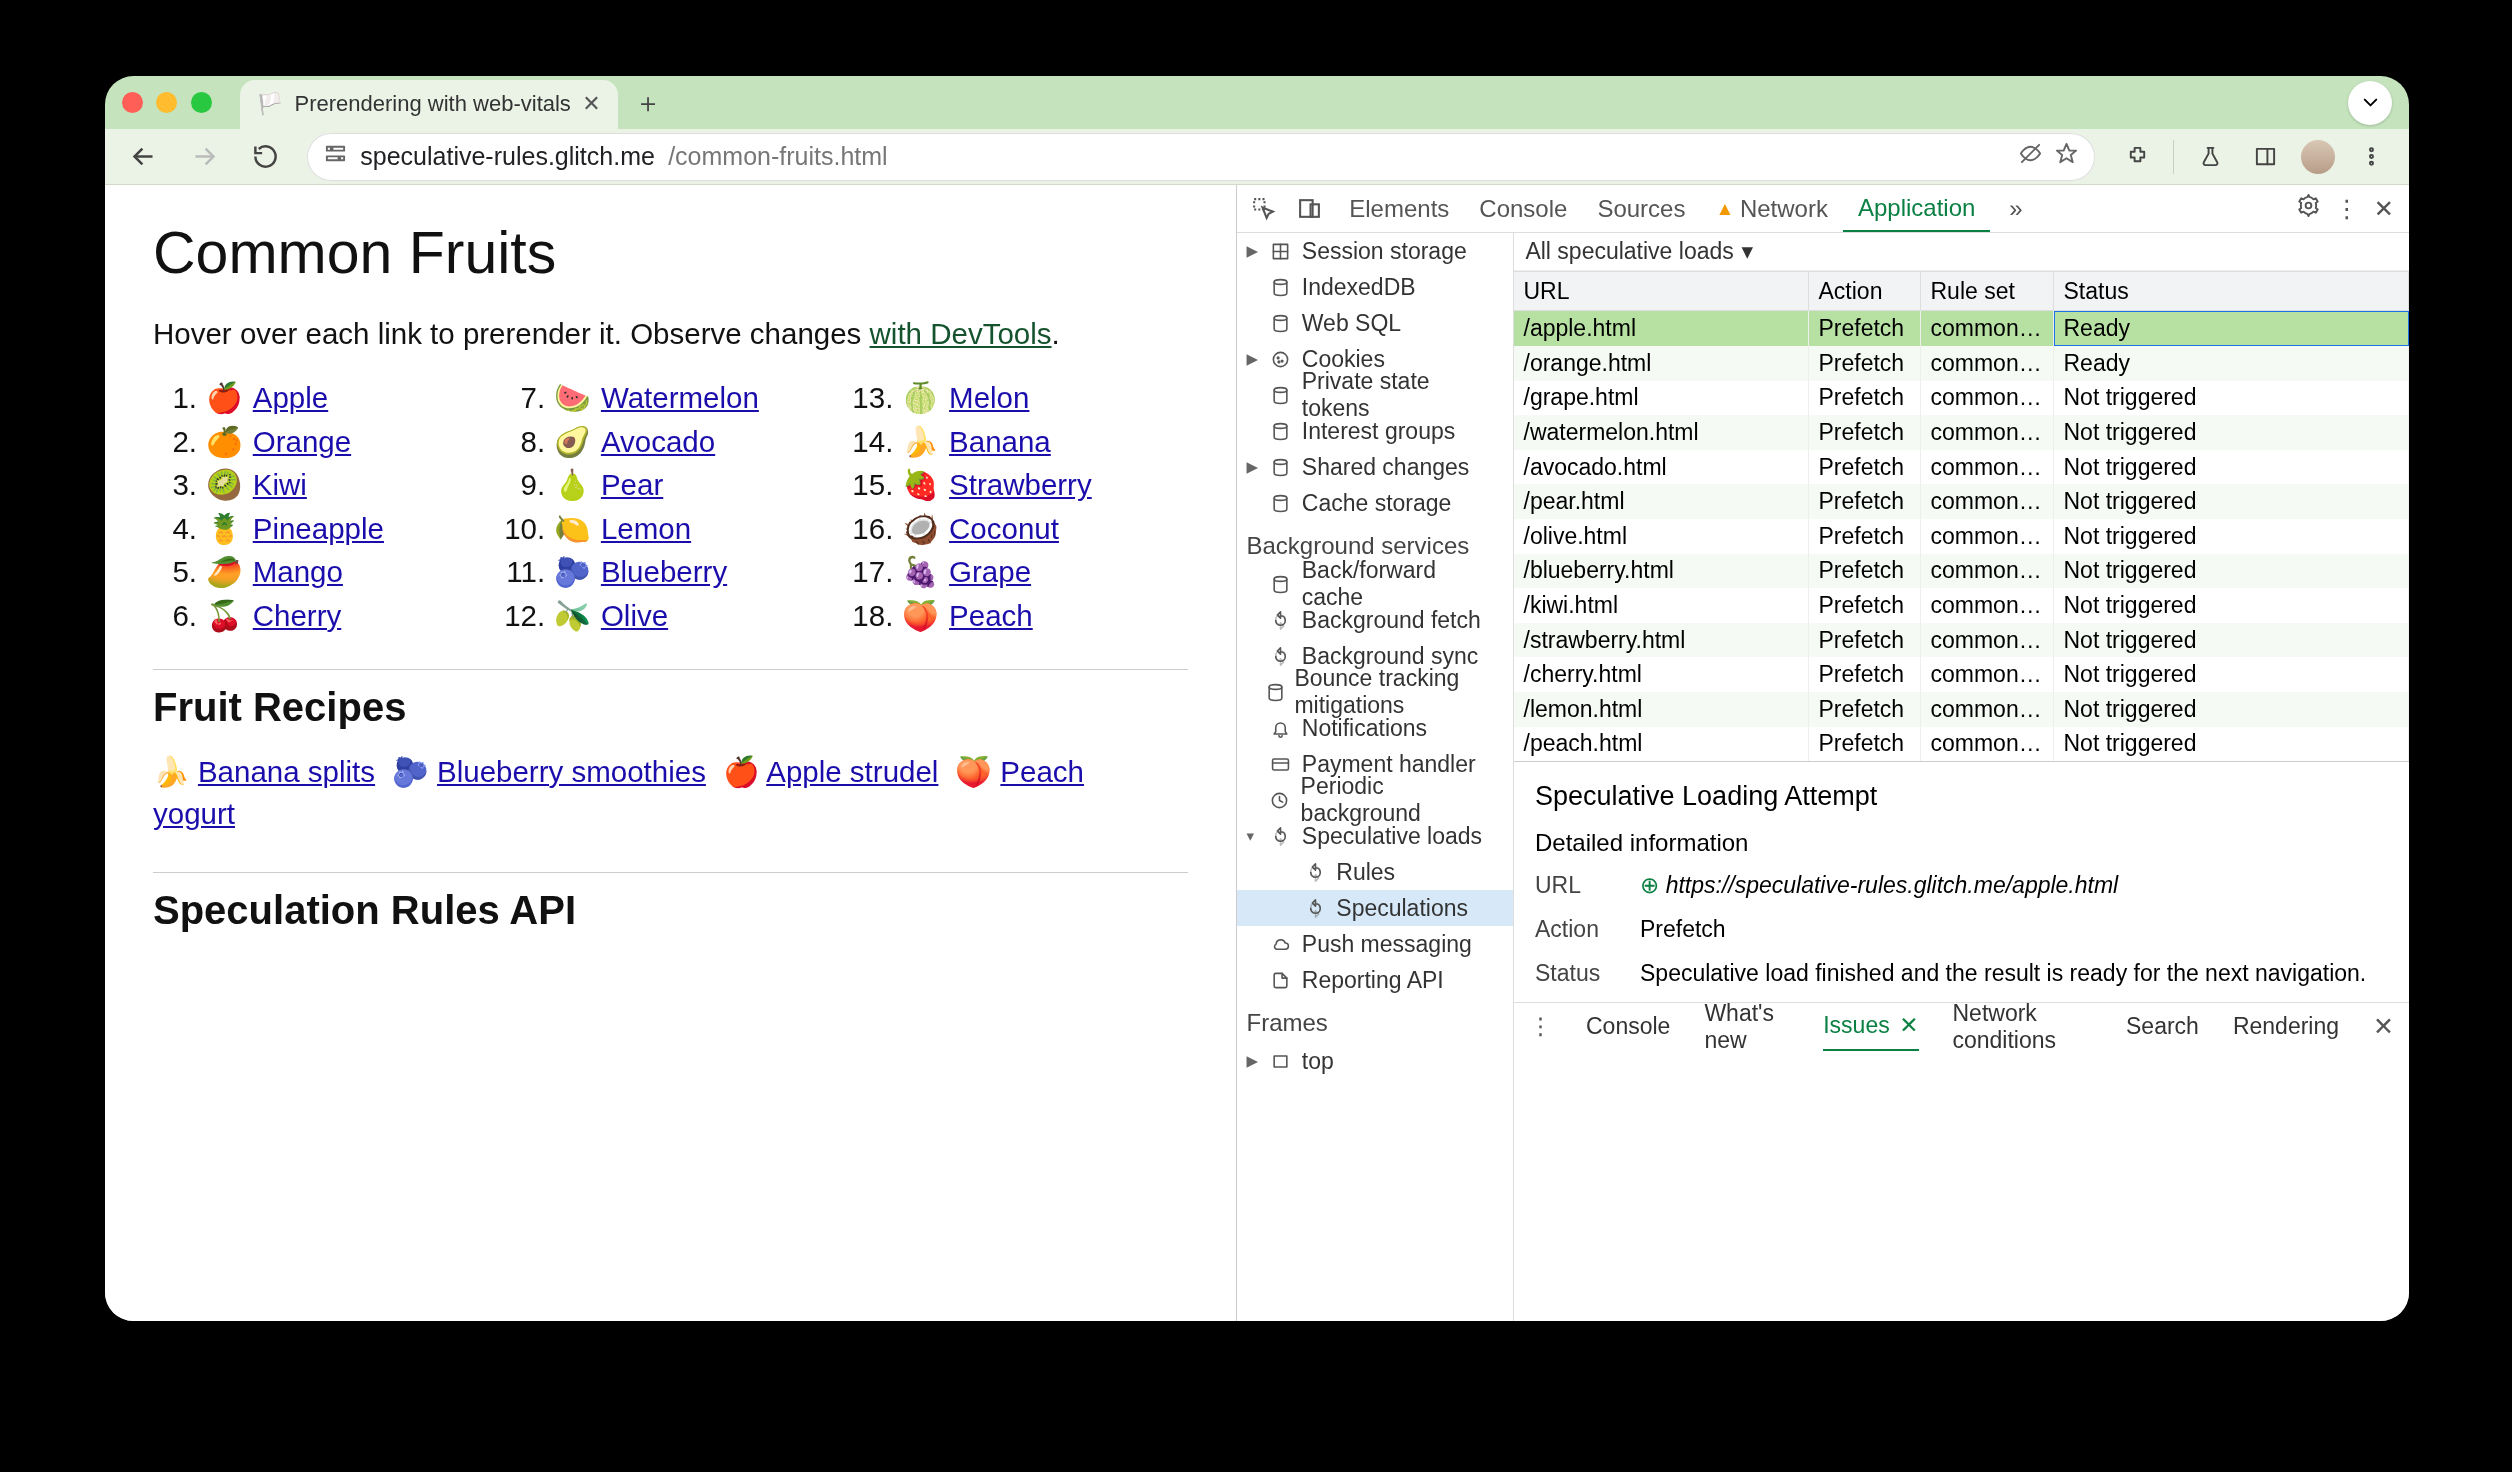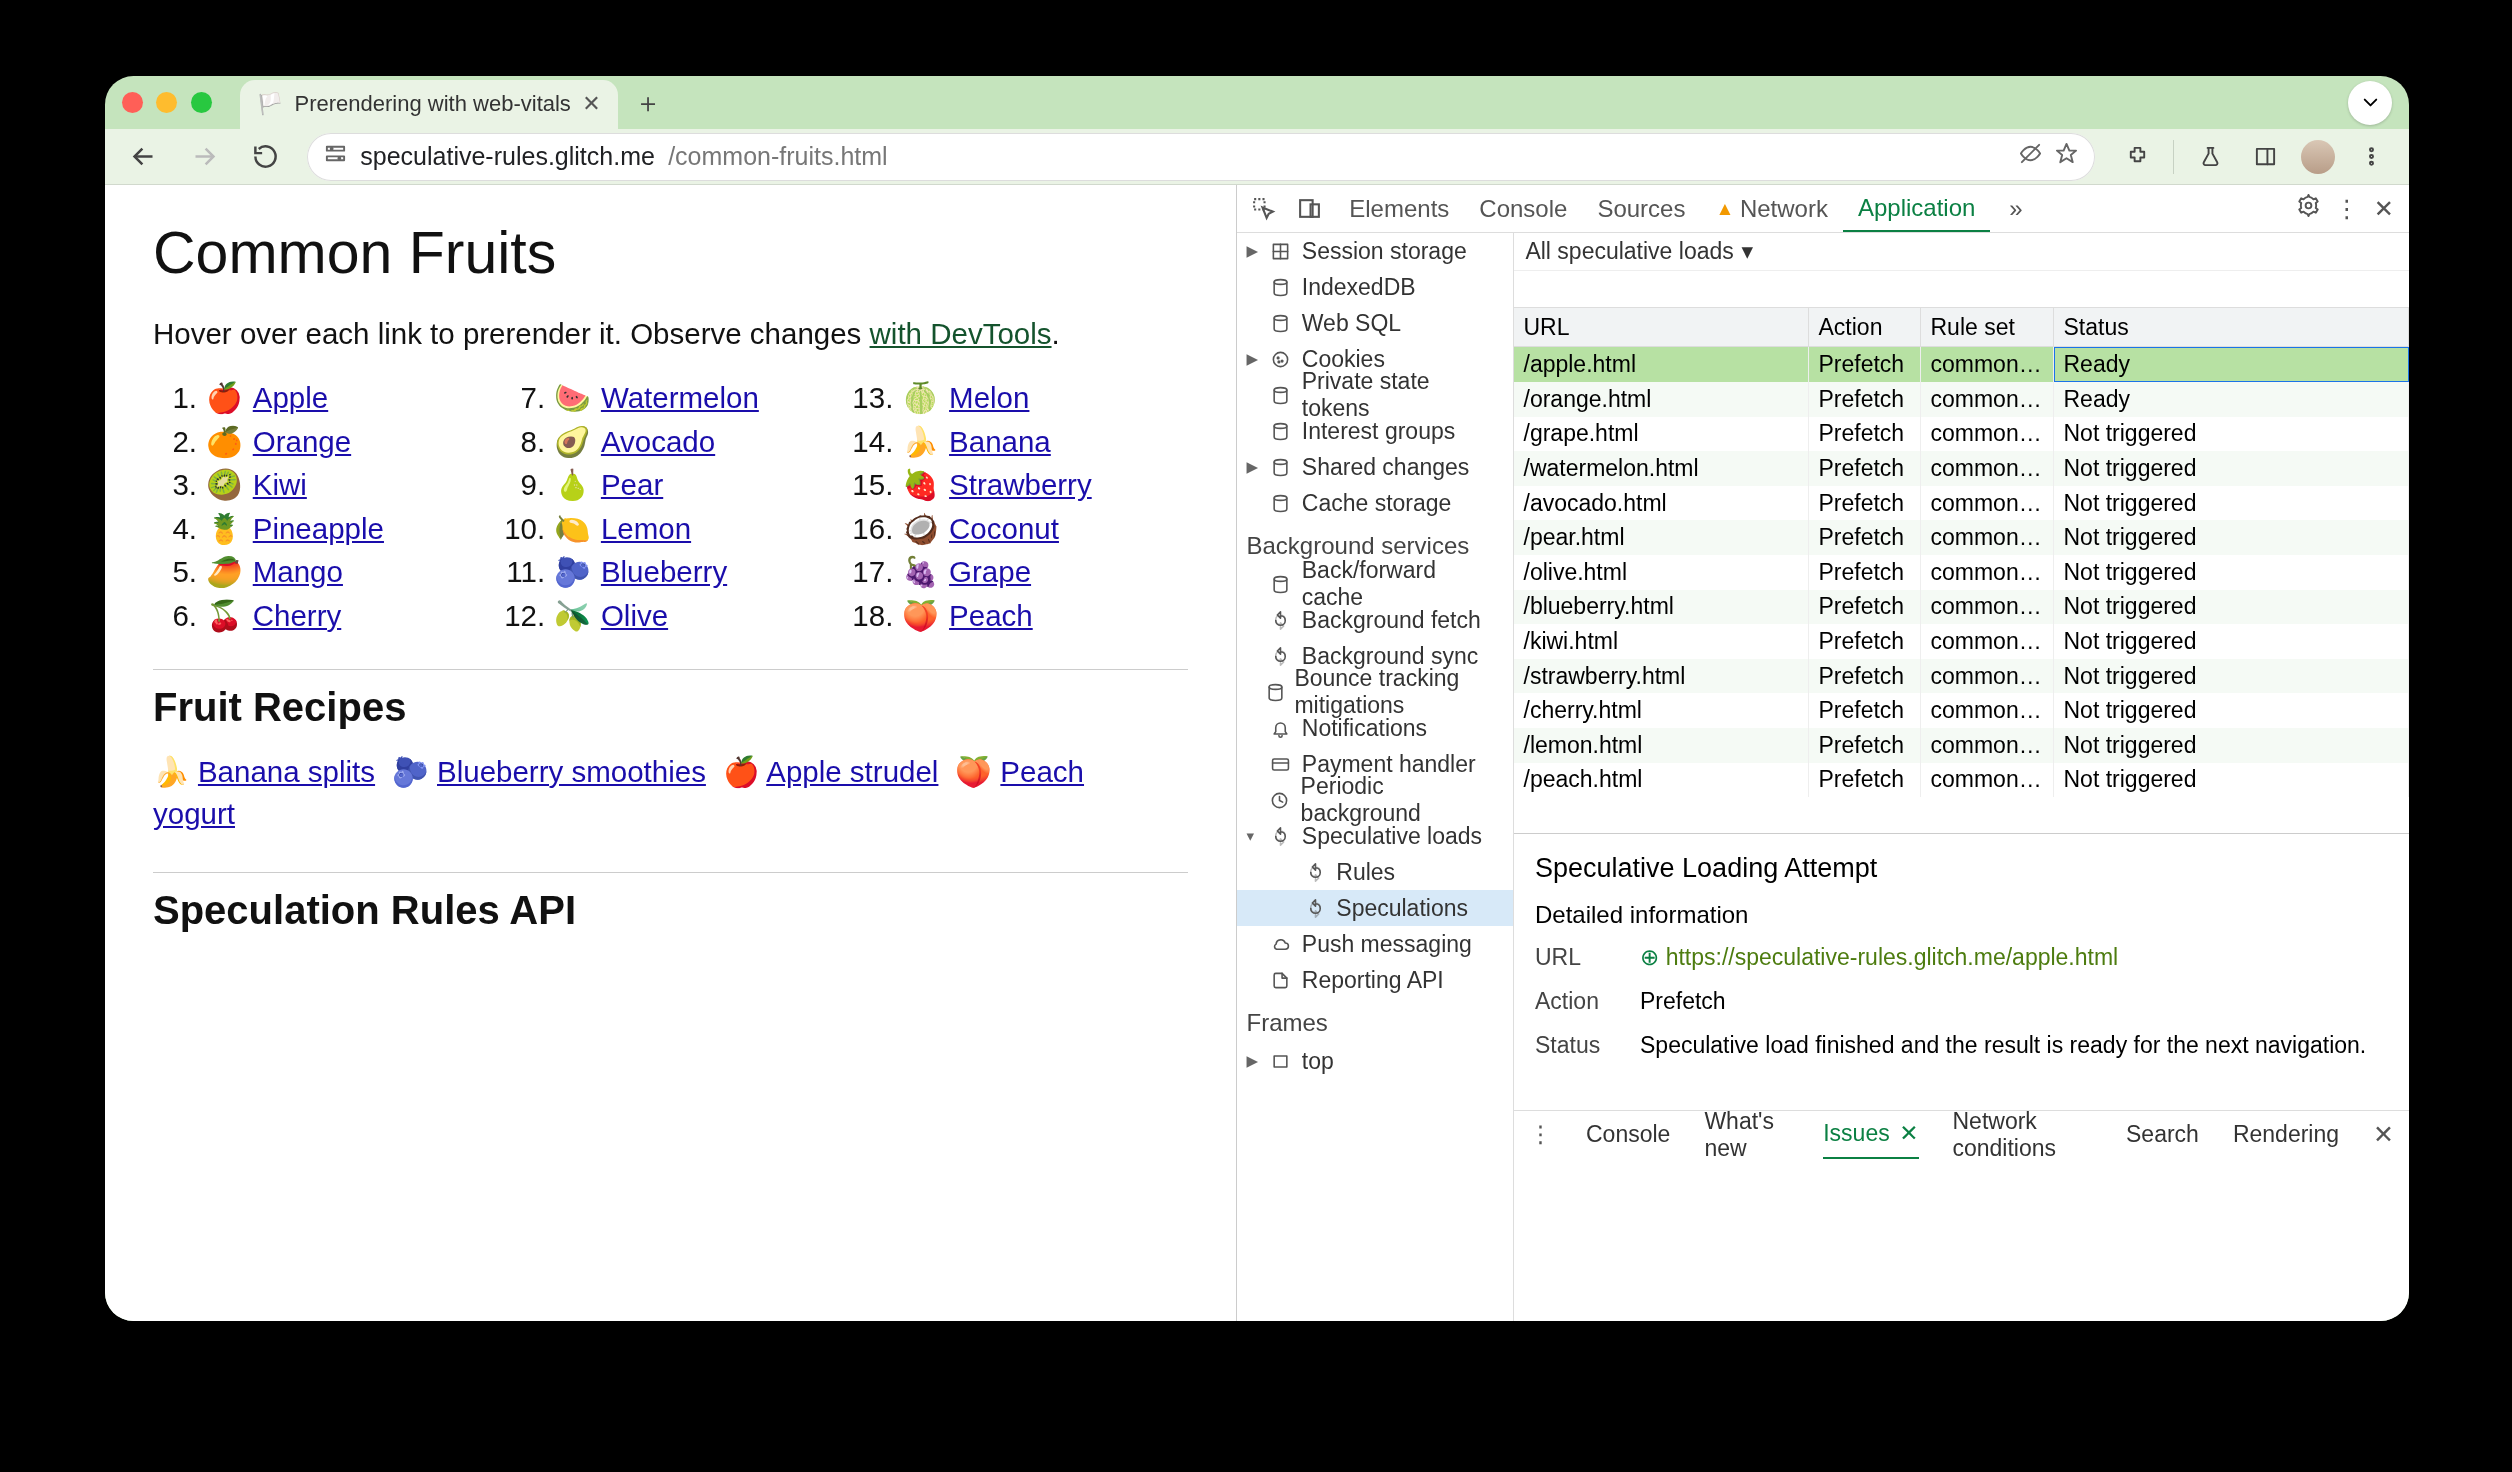--- a/index.html
+++ b/index.html
@@ -50,37 +50,37 @@
   .dt-tabs .more{margin-left:auto; display:flex; align-items:center; gap:15px; padding-right:9.5px;}
   .dt-body { flex:1; display:flex; min-height:0;}
   .dt-side { width:277px; border-right:1px solid #ddd; overflow:hidden; font-size:23px; color:#333;}
   .dt-side .node{display:flex; align-items:center; gap:9.5px; height:36px; padding:0 9.5px;}
   .dt-side .node .caret{width:13.3px; color:#666; font-size:15px;}
   .dt-side .node .ico{width:23px; display:flex; justify-content:center;}
   .dt-side .node .ico svg{width:19px;height:19px;stroke:#555;fill:none;stroke-width:2;}
   .dt-side .section{padding:11.4px 9.5px 5.7px; font-size:24px; color:#444;}
   .dt-side .node.indent{padding-left:44px;}
   .dt-side .node.sel{background:#d7e9f8;}
-  .dt-main { flex:1; display:flex; flex-direction:column; min-width:0;gap:36px;}
+  .dt-main { flex:1; display:flex; flex-direction:column; min-width:0;}
   .dt-filter{height:38px; border-bottom:1px solid #eee; display:flex; align-items:center; padding:0 11.4px; font-size:23px; color:#333; gap:7.6px;}
   .dt-table{flex:0 0 auto;}
   .dt-table .hdr{display:grid; grid-template-columns:295px 112px 133px 1fr; background:#f1f3f4; border-top:1px solid #ddd; border-bottom:1px solid #ddd; font-size:23px;}
   .dt-table .hdr div{padding:5.7px 9.5px; border-right:1px solid #ddd; position:relative;}
   .dt-table .row{display:grid; grid-template-columns:295px 112px 133px 1fr; font-size:23px;}
   .dt-table .row div{padding:3.8px 9.5px; border-right:1px solid #eee; white-space:nowrap; overflow:hidden; text-overflow:ellipsis;}
   .dt-table .row:nth-child(even){background:#f5faf5;}
   .dt-table .row:nth-child(odd){background:#fff;}
   .dt-table .row.sel{background:#b7e1a3 !important;}
   .dt-table .row.sel div:last-child{outline:1.9px solid #1a73e8; outline-offset:-1.9px;}
   .dt-detail{border-top:1px solid #ccc; padding:15px 21px; font-size:24px;}
   .dt-detail h3{margin:3.8px 0 17px; font-size:27px; font-weight:500;}
   .dt-detail h4{margin:7.6px 0 15px; font-size:24px; font-weight:400;}
   .dt-detail .kv{display:grid; grid-template-columns:105px 1fr; row-gap:17px; font-size:23px;}
   .dt-detail .kv .k{color:#444;}
-  .dt-detail .kv a{color:#4d7c0f; text-decoration:none;}
+  .dt-detail .kv a{color:#000000; text-decoration:none;font-style:italic;}
   .dt-drawer{height:49px; border-top:1px solid #ddd; display:flex; align-items:center; padding:0 15px; gap:34px; font-size:23px; color:#333;}
   .dt-drawer .ditem{display:flex; align-items:center; gap:9.5px;}
   .dt-drawer .ditem.active{color:#0b8043; border-bottom:2.9px solid #0b8043; height:100%;}
   .dt-drawer .kebab{font-size:23px; color:#555;}
   .dt-drawer .close{margin-left:auto; font-size:25px; color:#555;}
   svg.i{width:23px;height:23px;stroke:currentColor;fill:none;stroke-width:2;stroke-linecap:round;stroke-linejoin:round;}
 </style>
 </head>
 <body>
 

